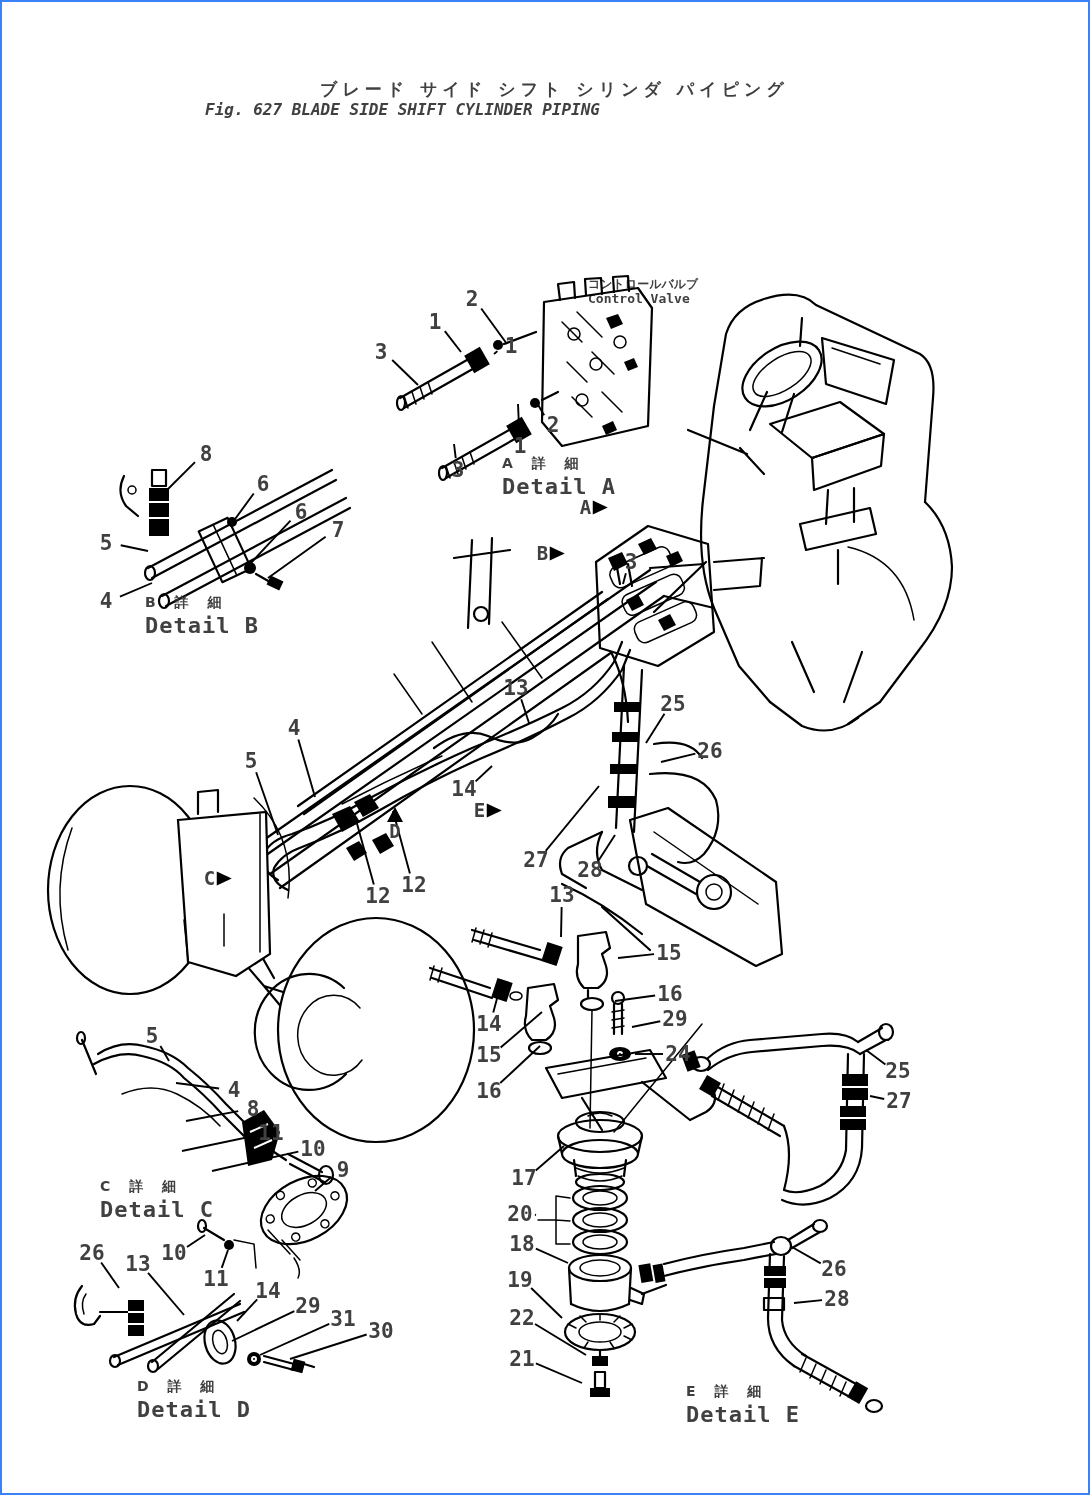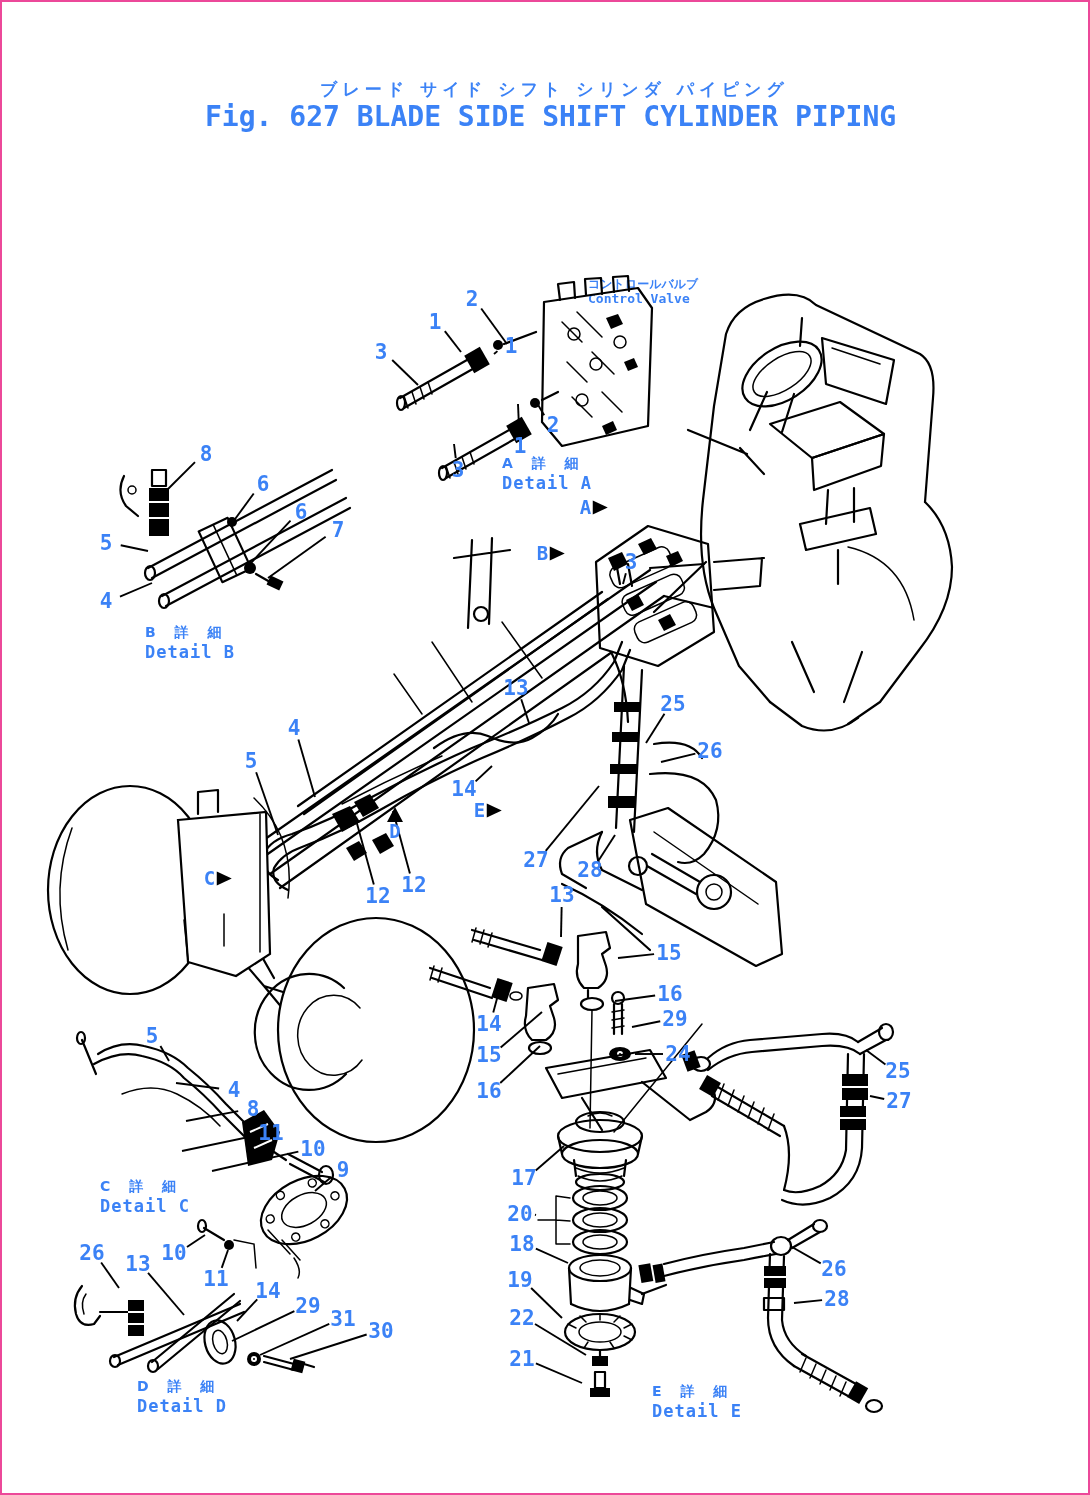--- a/index.html
+++ b/index.html
@@ -1,30 +1,30 @@
 <!DOCTYPE html>
 <html><head>
 <meta charset="utf-8">
 <style>
   html,body{margin:0;padding:0;background:#e8e8e8;}
-  .page{position:relative;width:1090px;height:1495px;background:#fff;border:2px solid #ec4899;
-        box-sizing:border-box;overflow:hidden;font-family:"DejaVu Sans Mono",monospace;color:#3b82f6;}
+  .page{position:relative;width:1090px;height:1495px;background:#fff;border:2px solid #3b82f6;
+        box-sizing:border-box;overflow:hidden;font-family:"DejaVu Sans Mono",monospace;color:#404040;}
   .abs{position:absolute;}
   .title-jp{position:absolute;left:318px;top:76px;font-family:"DejaVu Sans",sans-serif;
             font-size:17px;font-weight:700;letter-spacing:5px;white-space:nowrap;}
-  .title-en{position:absolute;left:203px;top:98px;font-size:28px;font-weight:700;
-            letter-spacing:0px;white-space:nowrap;}
+  .title-en{position:absolute;left:203px;top:98px;font-size:16px;font-weight:700;
+            letter-spacing:0px;white-space:nowrap;font-style:italic;}
   .cv-label{position:absolute;left:586px;top:276px;line-height:1.15;white-space:nowrap;}
   .cv-label .jp{font-family:"DejaVu Sans",sans-serif;font-size:12px;font-weight:700;}
   .cv-label .en{font-size:13px;font-weight:700;}
   .callout{position:absolute;transform:translate(-50%,-50%);font-size:21px;font-weight:700;
            line-height:1;white-space:nowrap;}
   .detail-label{position:absolute;line-height:1.25;white-space:nowrap;}
   .detail-label .jp{font-family:"DejaVu Sans",sans-serif;font-size:14px;font-weight:700;letter-spacing:7px;}
-  .detail-label .en{font-size:17px;font-weight:700;letter-spacing:1px;}
+  .detail-label .en{font-size:22px;font-weight:700;letter-spacing:1px;}
   .view-arrow{position:absolute;display:flex;align-items:center;gap:2px;transform:translate(-50%,-50%);}
   .view-arrow.up{flex-direction:column;gap:0;}
   .view-arrow .ltr{font-size:19px;font-weight:700;line-height:1;}
   .tri-right{width:0;height:0;border-top:7px solid transparent;border-bottom:7px solid transparent;
              border-left:15px solid #000;}
   .tri-up{width:0;height:0;border-left:8px solid transparent;border-right:8px solid transparent;
           border-bottom:15px solid #000;}
   svg .ln{stroke:#000;fill:none;stroke-width:2.2;stroke-linecap:round;stroke-linejoin:round;}
   svg .thin{stroke:#000;fill:none;stroke-width:1.5;stroke-linecap:round;}
   svg .fill{fill:#000;stroke:none;}
@@ -471,33 +471,33 @@
       <div class="callout" style="left: 266px; top: 1289px;">14</div>
       <div class="callout" style="left: 306px; top: 1304px;">29</div>
       <div class="callout" style="left: 341px; top: 1317px;">31</div>
       <div class="callout" style="left: 379px; top: 1329px; text-align: right;">30</div>
     </div>
   <div id="detail-labels" class="abs" style="left:0;top:0;">
       <div class="detail-label" style="left: 500px; top: 453px;">
         <div class="jp">A 詳 細</div>
         <div class="en">Detail A</div>
       </div>
-      <div class="detail-label" style="left: 143px; top: 622px;">
+      <div class="detail-label" style="left: 143px; top: 592px;">
         <div class="jp">B 詳 細</div>
         <div class="en">Detail B</div>
       </div>
       <div class="detail-label" style="left: 98px; top: 1176px;">
         <div class="jp">C 詳 細</div>
         <div class="en">Detail C</div>
       </div>
       <div class="detail-label" style="left: 135px; top: 1376px;">
         <div class="jp">D 詳 細</div>
         <div class="en">Detail D</div>
       </div>
-      <div class="detail-label" style="left: 650px; top: 1381px;">
+      <div class="detail-label" style="left: 684px; top: 1381px;">
         <div class="jp">E 詳 細</div>
         <div class="en">Detail E</div>
       </div>
     </div>
   <div id="view-arrows" class="abs" style="left:0;top:0;">
       <div class="view-arrow" style="left: 592px; top: 505px;">
         <span class="ltr">A</span>
         <span class="tri-right"></span>
       </div>
       <div class="view-arrow" style="left: 549px; top: 551px;">

